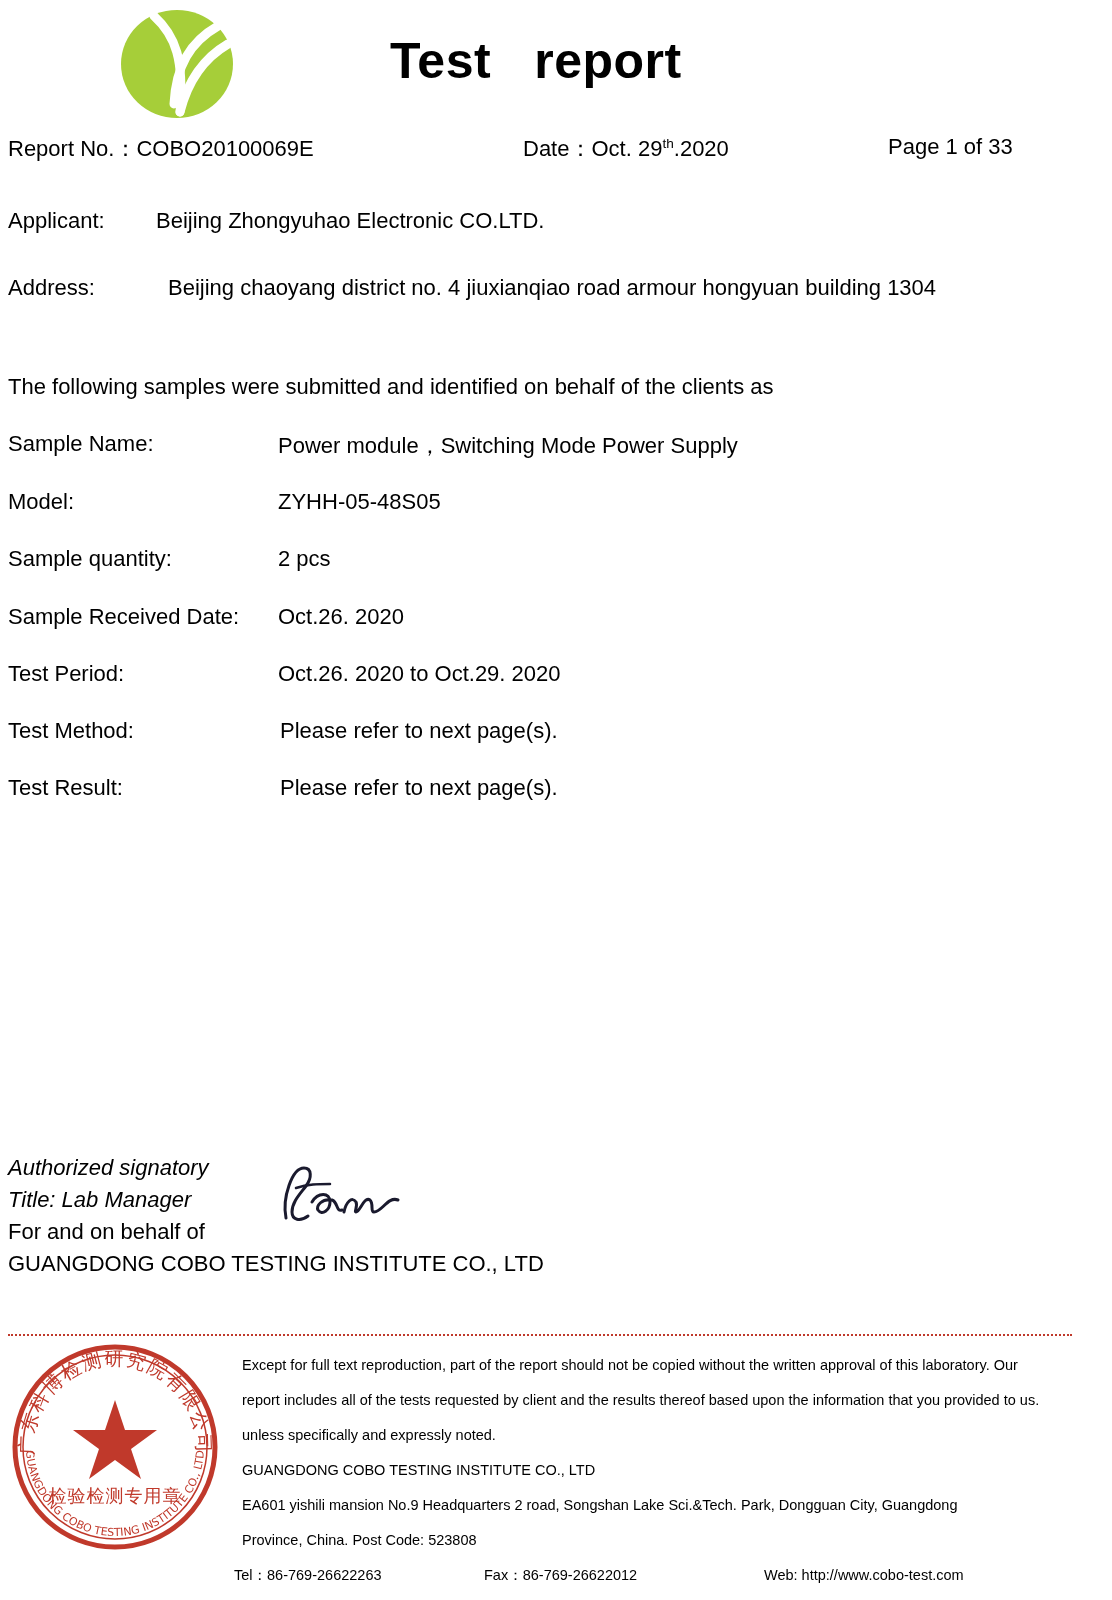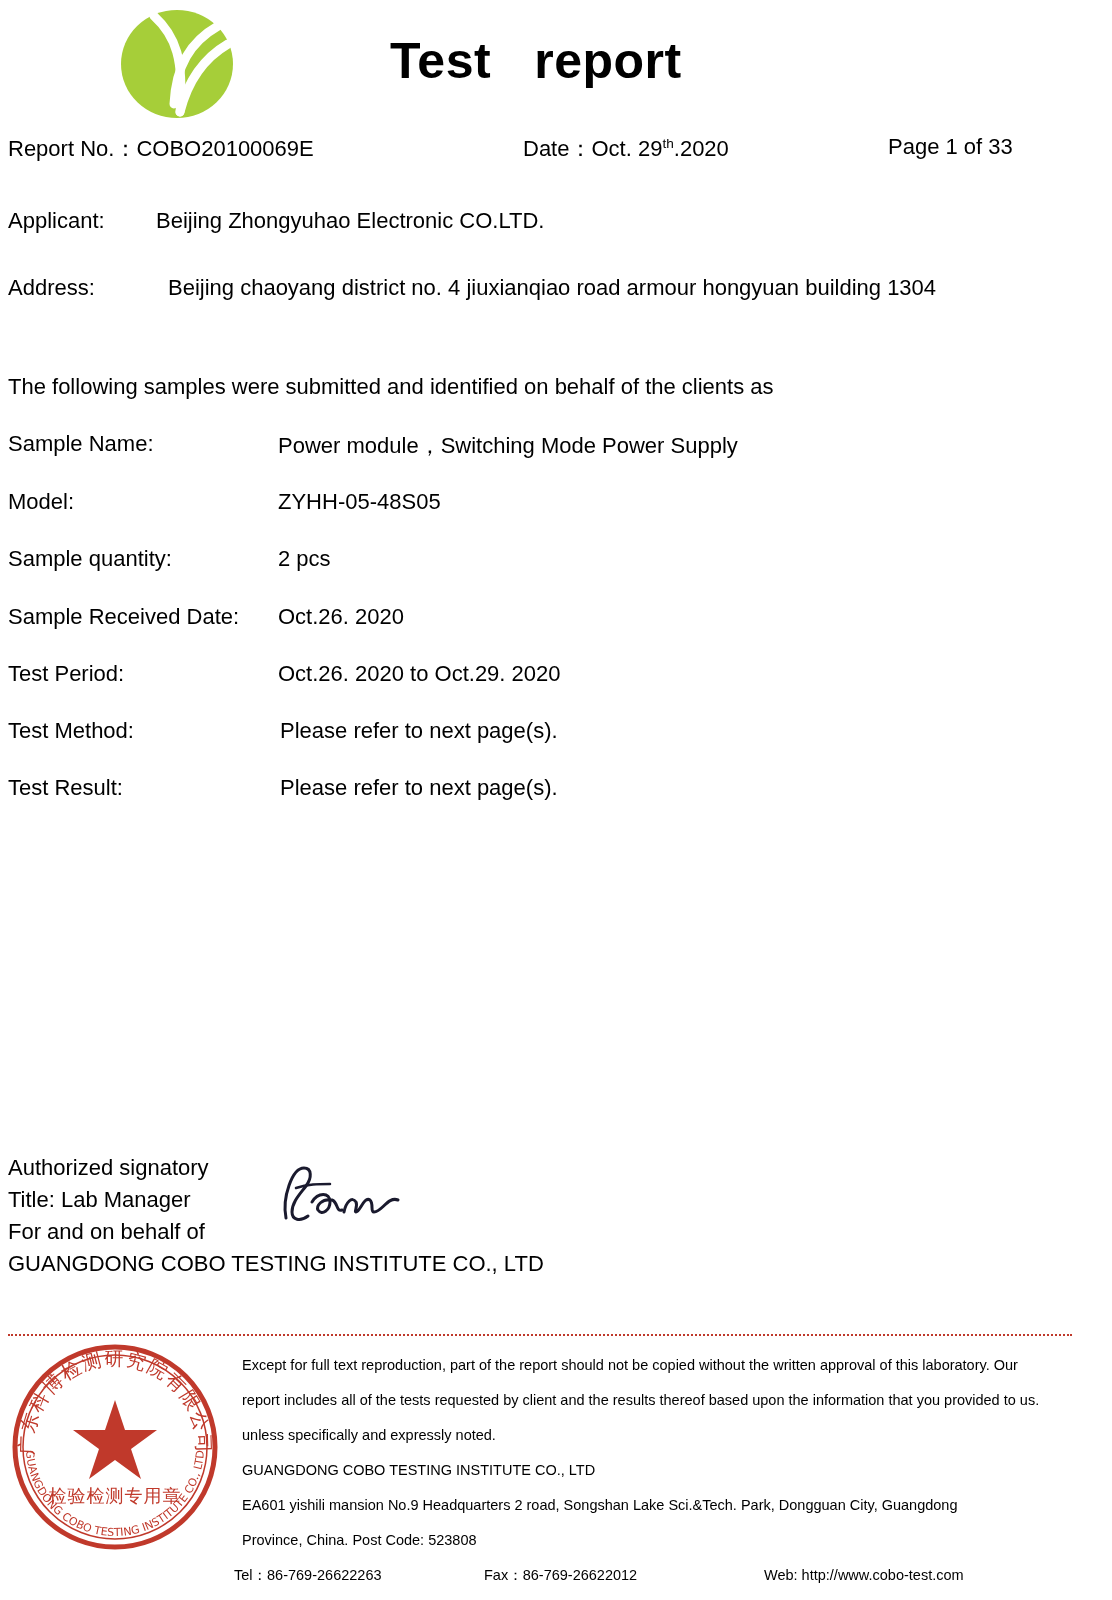--- a/index.html
+++ b/index.html
@@ -91,20 +91,21 @@
     white-space: nowrap;
   }
 
   
   .sig-block {
     position: absolute;
     left: 8px;
     top: 1152px;
     font-size: 22px;
     line-height: 32px;
+    font-style: italic;
   }
   .sig-mark {
     position: absolute;
     left: 278px;
     top: 1158px;
     width: 140px;
     height: 72px;
   }
   .behalf-block {
     position: absolute;

